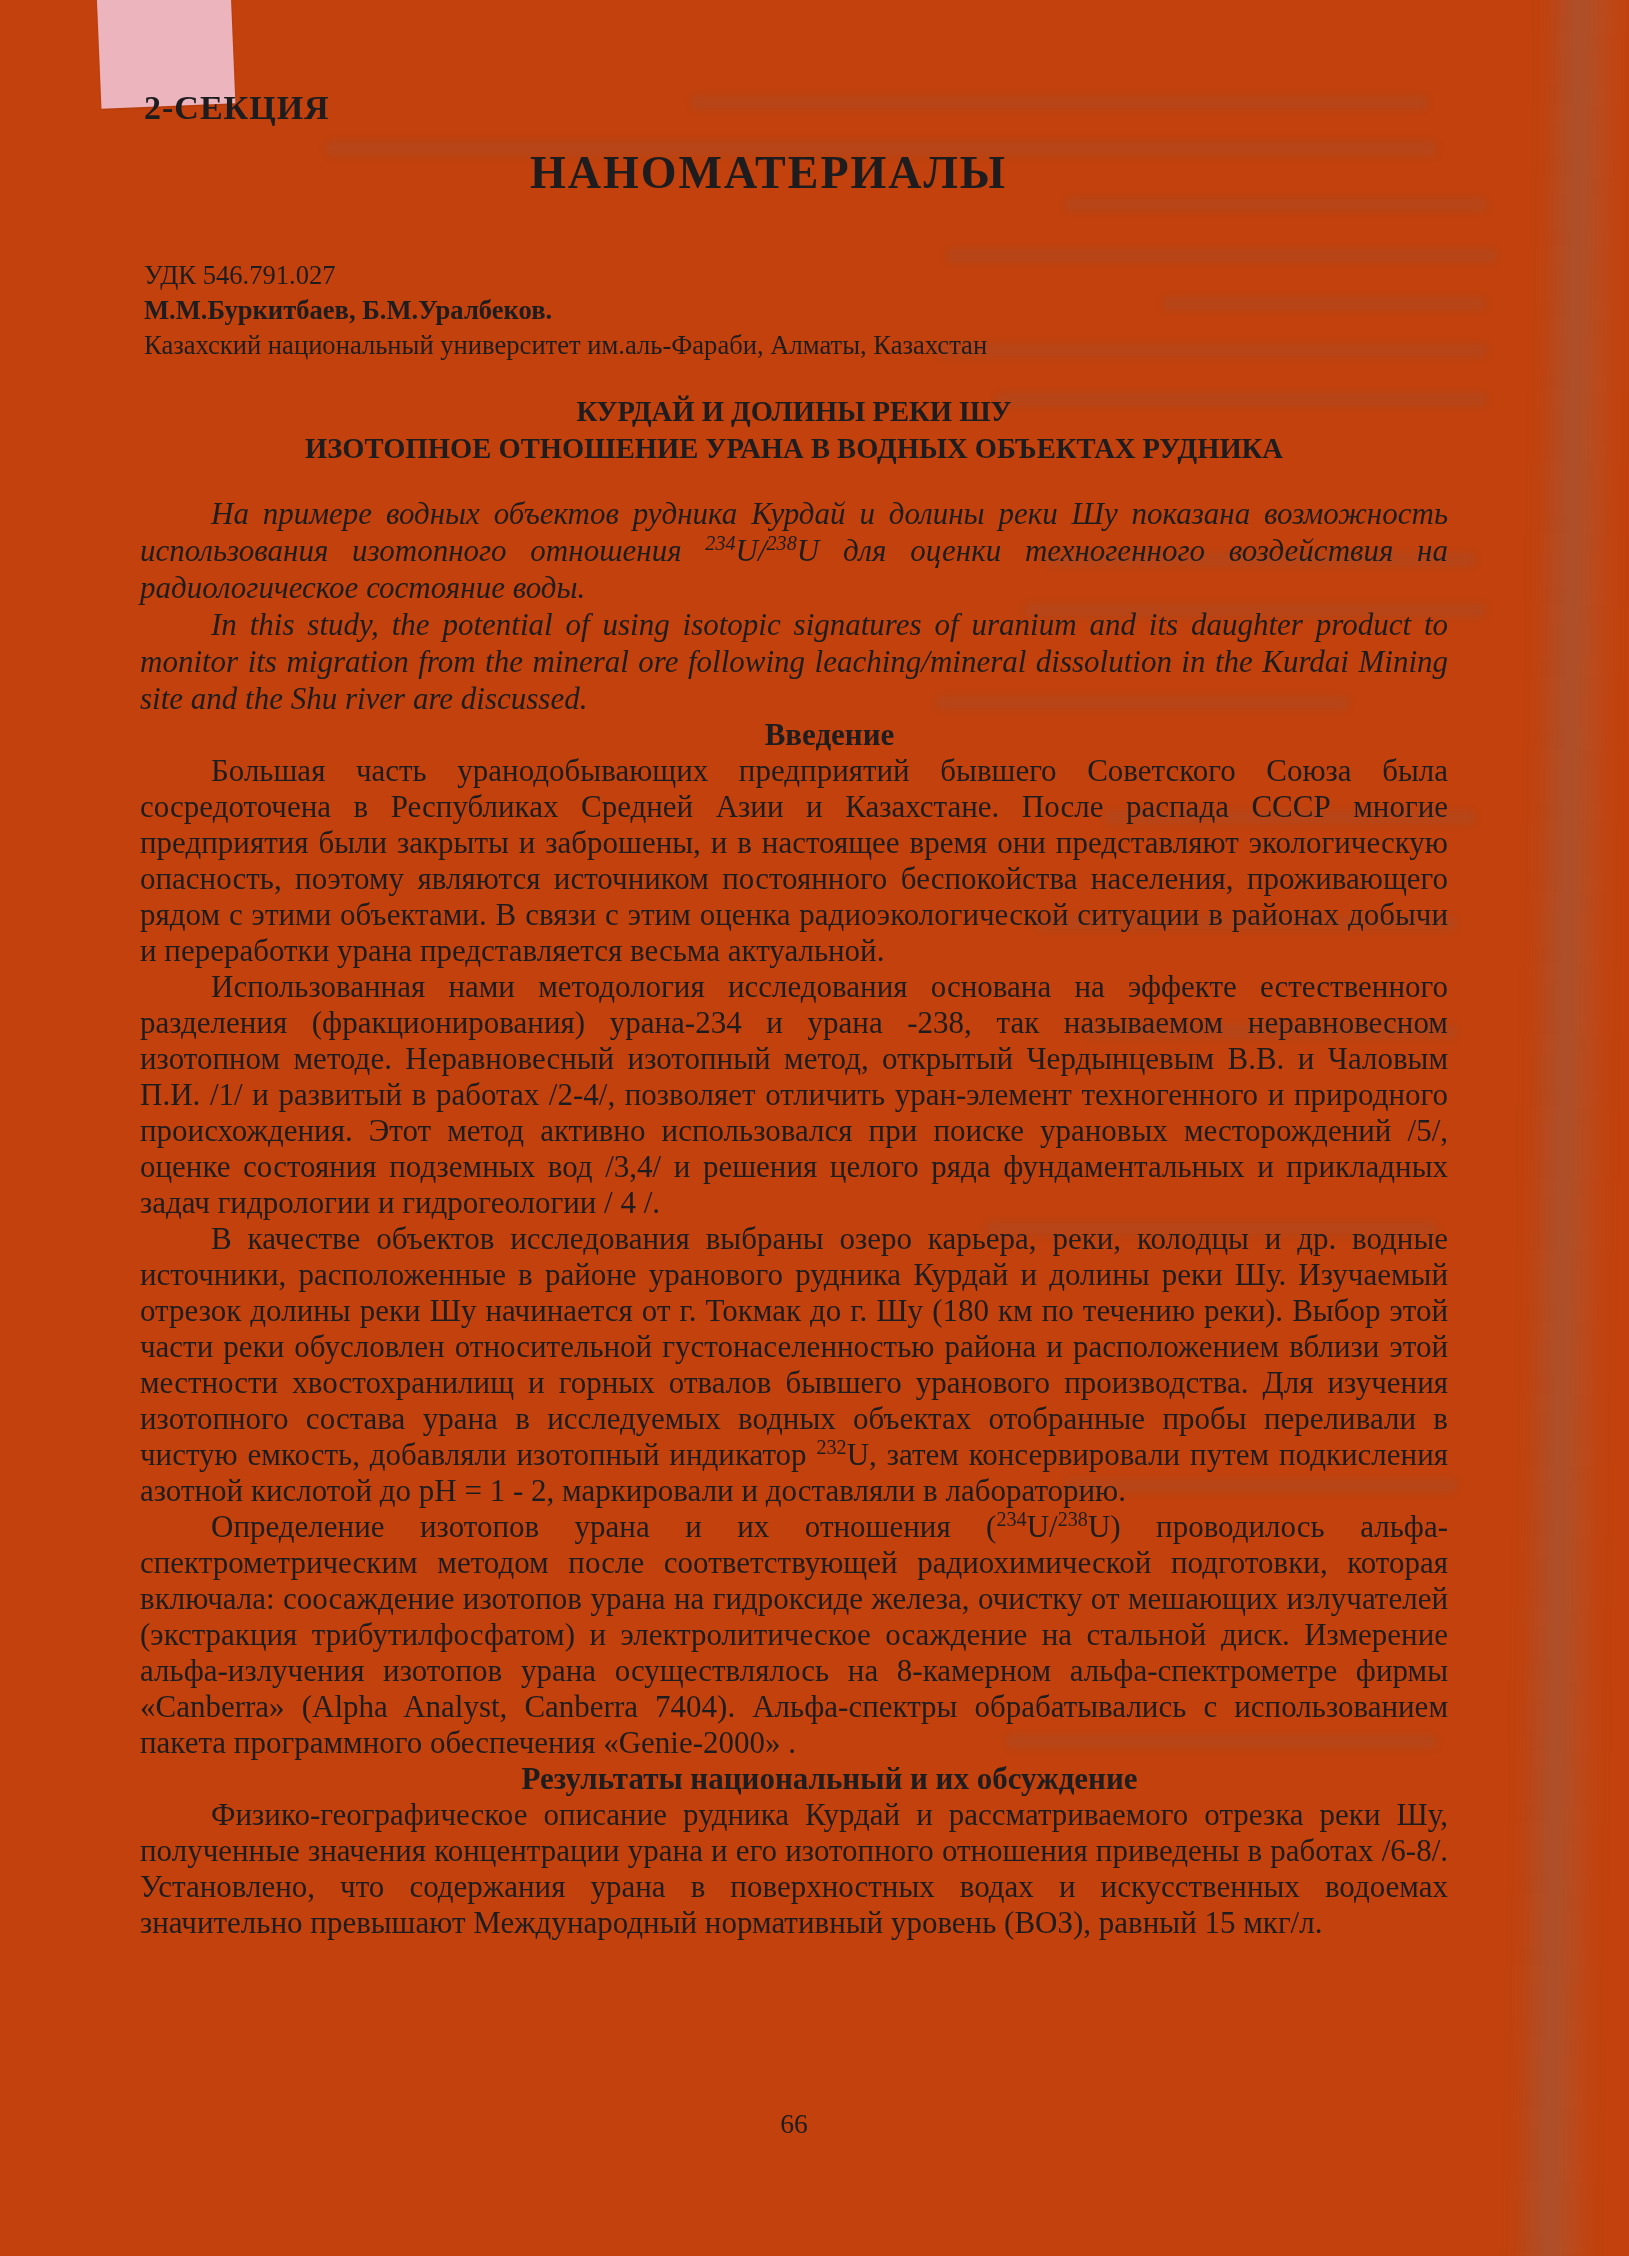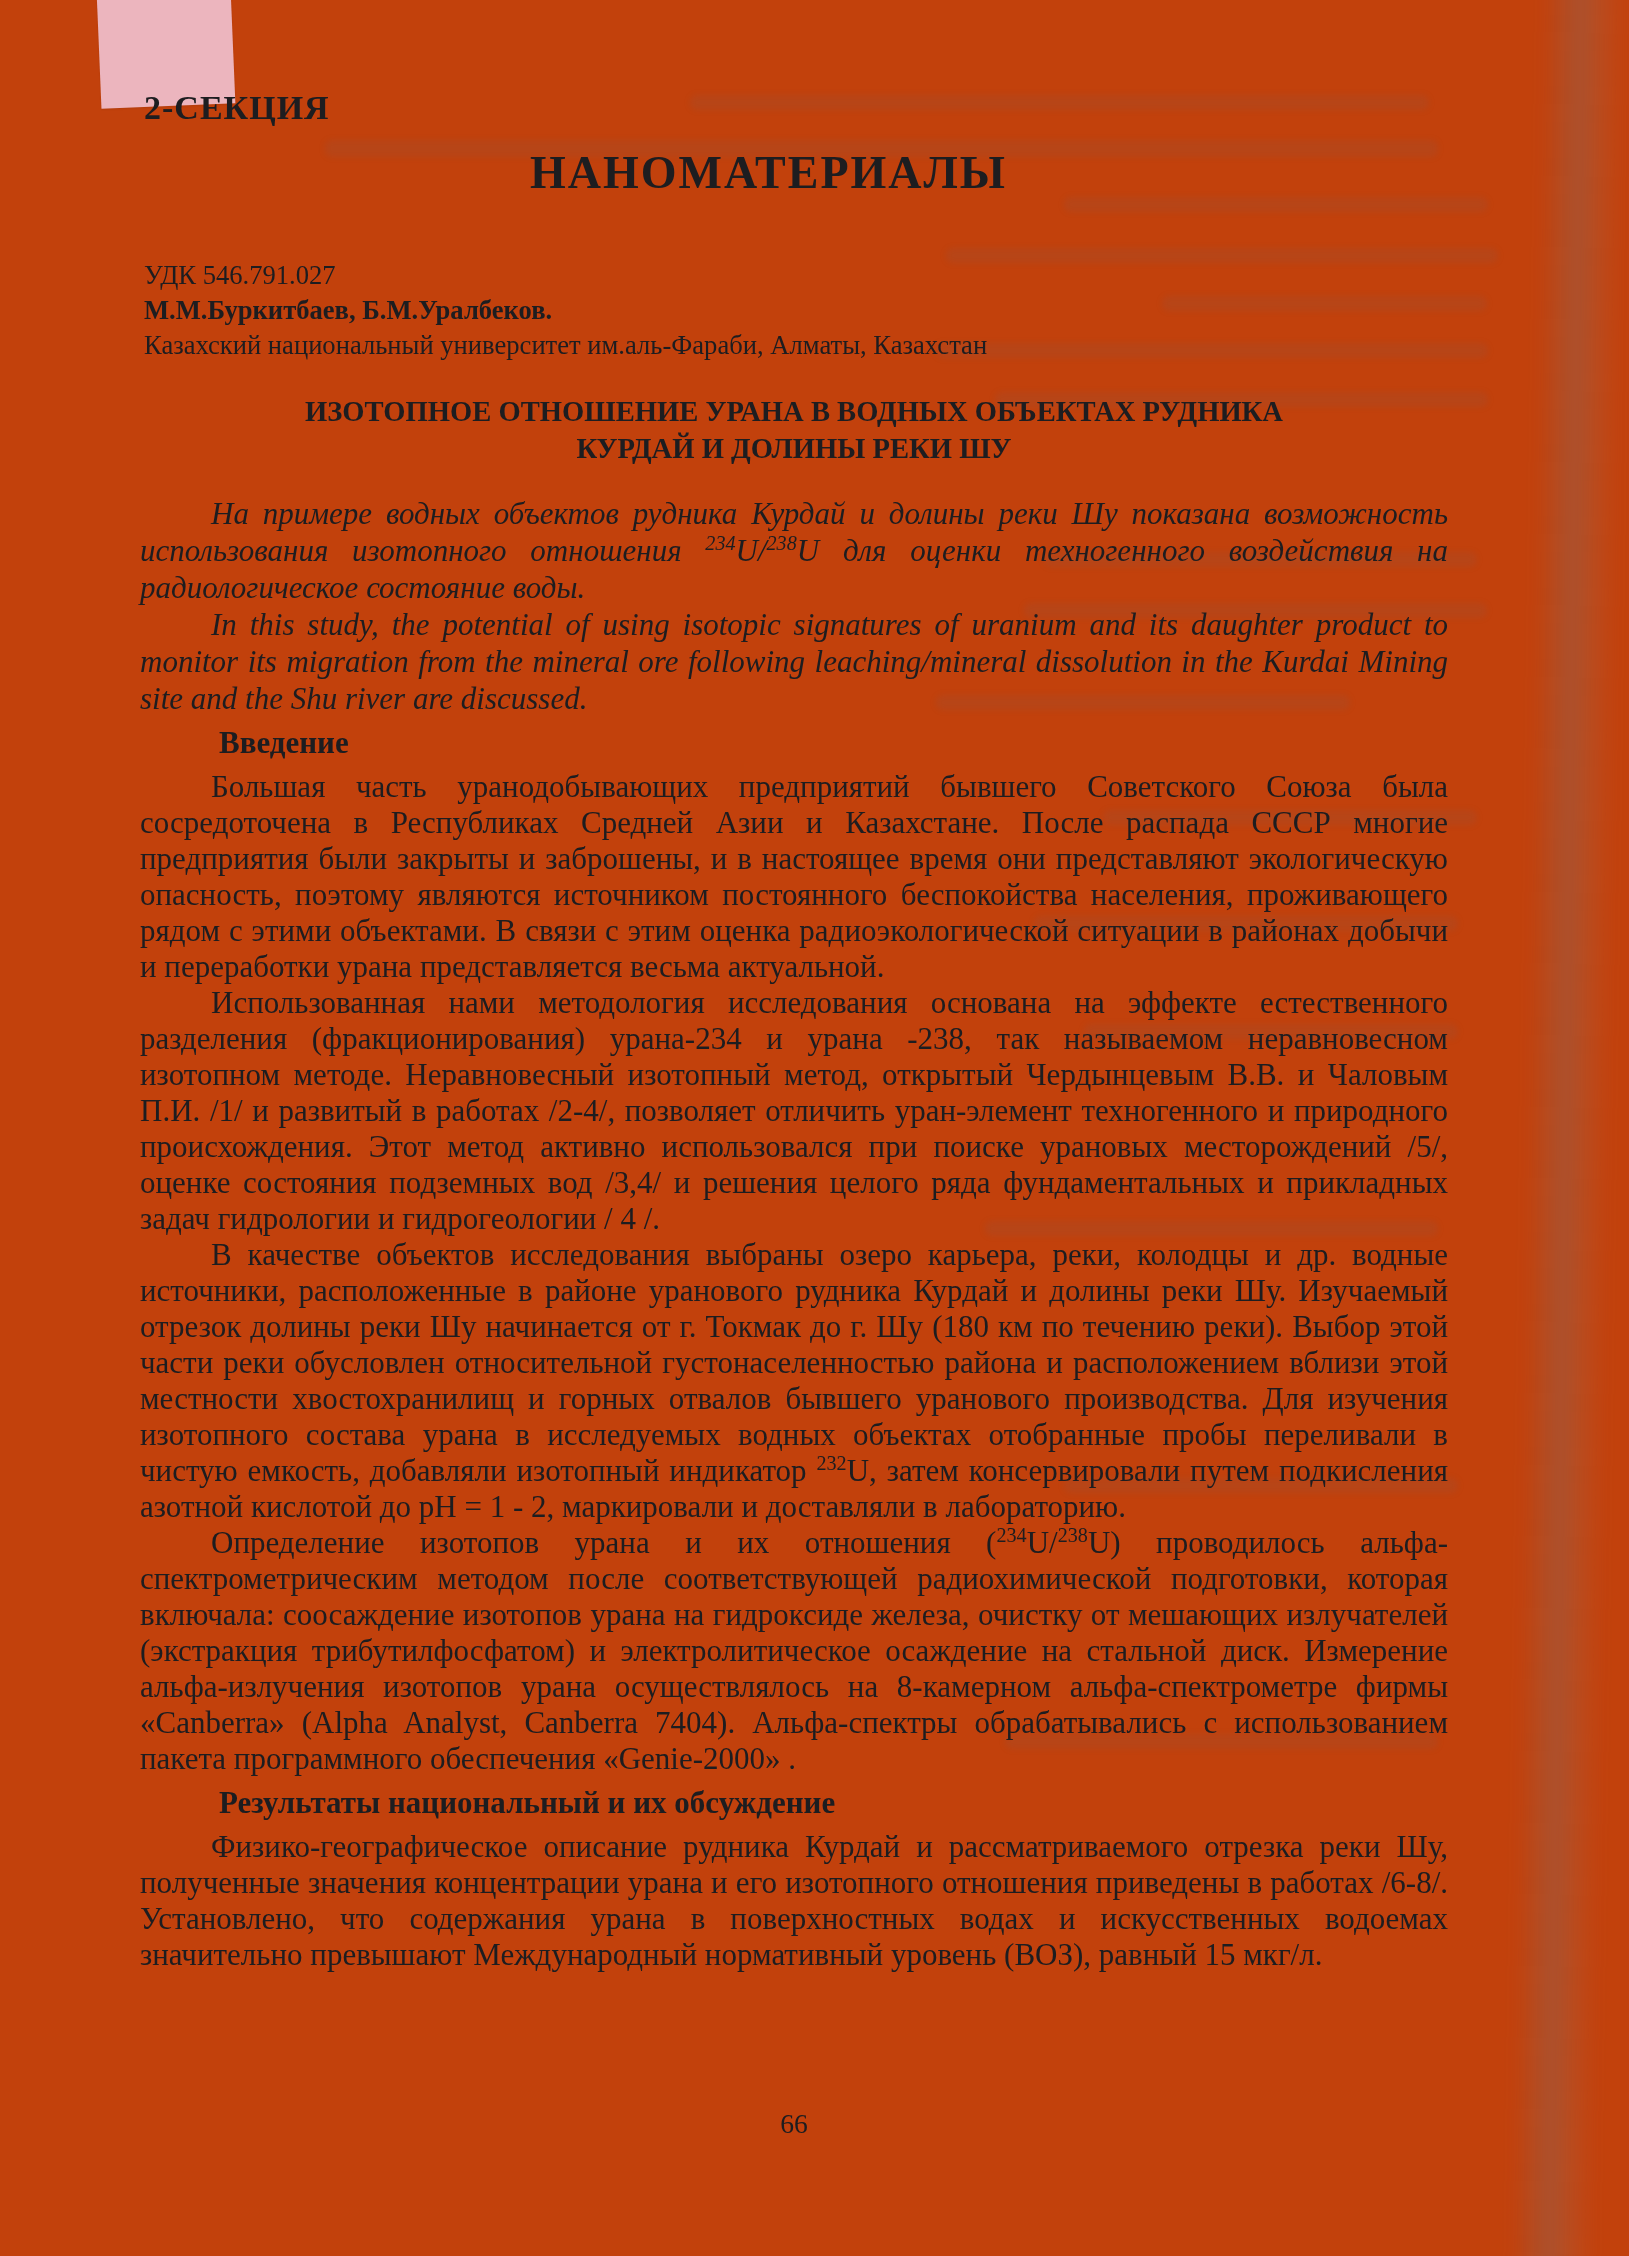--- a/index.html
+++ b/index.html
@@ -49,22 +49,22 @@
     text-align:center;font-weight:bold;font-size:28.6px;line-height:37px;
   }
 
   .flow{
     position:absolute;left:140px;top:495px;width:1308px;
     font-size:31px;line-height:36px;text-align:justify;
   }
   .flow p{margin:0;text-indent:71px;}
   .flow .abstract{font-style:italic;line-height:37px;}
   .flow h3{
-    margin:8px;font-size:inherit;line-height:inherit;
-    font-weight:bold;text-indent:71px;text-align:left;
+    margin:0;font-size:inherit;line-height:inherit;
+    font-weight:bold;text-indent:71px;text-align:center;
   }
   sup{font-size:0.65em;line-height:0;vertical-align:super;}
 
   .page-number{
     position:absolute;left:140px;top:2108px;width:1308px;
     text-align:center;font-size:27.6px;
   }
 
   
   .edge-shadow{
@@ -107,22 +107,22 @@
 
   <div class="chapter-title">НАНОМАТЕРИАЛЫ</div>
 
   <div class="meta">
     <div class="udk">УДК 546.791.027</div>
     <div class="authors">М.М.Буркитбаев, Б.М.Уралбеков.</div>
     <div class="affiliation">Казахский национальный университет им.аль-Фараби, Алматы, Казахстан</div>
   </div>
 
   <div class="paper-title">
+    <div>КУРДАЙ И ДОЛИНЫ РЕКИ ШУ</div>
     <div>ИЗОТОПНОЕ ОТНОШЕНИЕ УРАНА В ВОДНЫХ ОБЪЕКТАХ РУДНИКА</div>
-    <div>КУРДАЙ И ДОЛИНЫ РЕКИ ШУ</div>
   </div>
 
   <div class="flow">
     <p class="abstract">На примере водных объектов рудника Курдай и долины реки Шу показана возможность использования изотопного отношения <sup>234</sup>U/<sup>238</sup>U для оценки техногенного воздействия на радиологическое состояние воды.</p>
     <p class="abstract">In this study, the potential of using isotopic signatures of uranium and its daughter product to monitor its migration from the mineral ore following leaching/mineral dissolution in the Kurdai Mining site and the Shu river are discussed.</p>
 
     <h3>Введение</h3>
     <p>Большая часть уранодобывающих предприятий бывшего Советского Союза была сосредоточена в Республиках Средней Азии и Казахстане. После распада СССР многие предприятия были закрыты и заброшены, и в настоящее время они представляют экологическую опасность, поэтому являются источником постоянного беспокойства населения, проживающего рядом с этими объектами. В связи с этим оценка радиоэкологической ситуации в районах добычи и переработки урана представляется весьма актуальной.</p>
     <p>Использованная нами методология исследования основана на эффекте естественного разделения (фракционирования) урана-234 и урана -238, так называемом неравновесном изотопном методе. Неравновесный изотопный метод, открытый Чердынцевым В.В. и Чаловым П.И. /1/ и развитый в работах /2-4/, позволяет отличить уран-элемент техногенного и природного происхождения. Этот метод активно использовался при поиске урановых месторождений /5/, оценке состояния подземных вод /3,4/ и решения целого ряда фундаментальных и прикладных задач гидрологии и гидрогеологии / 4 /.</p>
 

